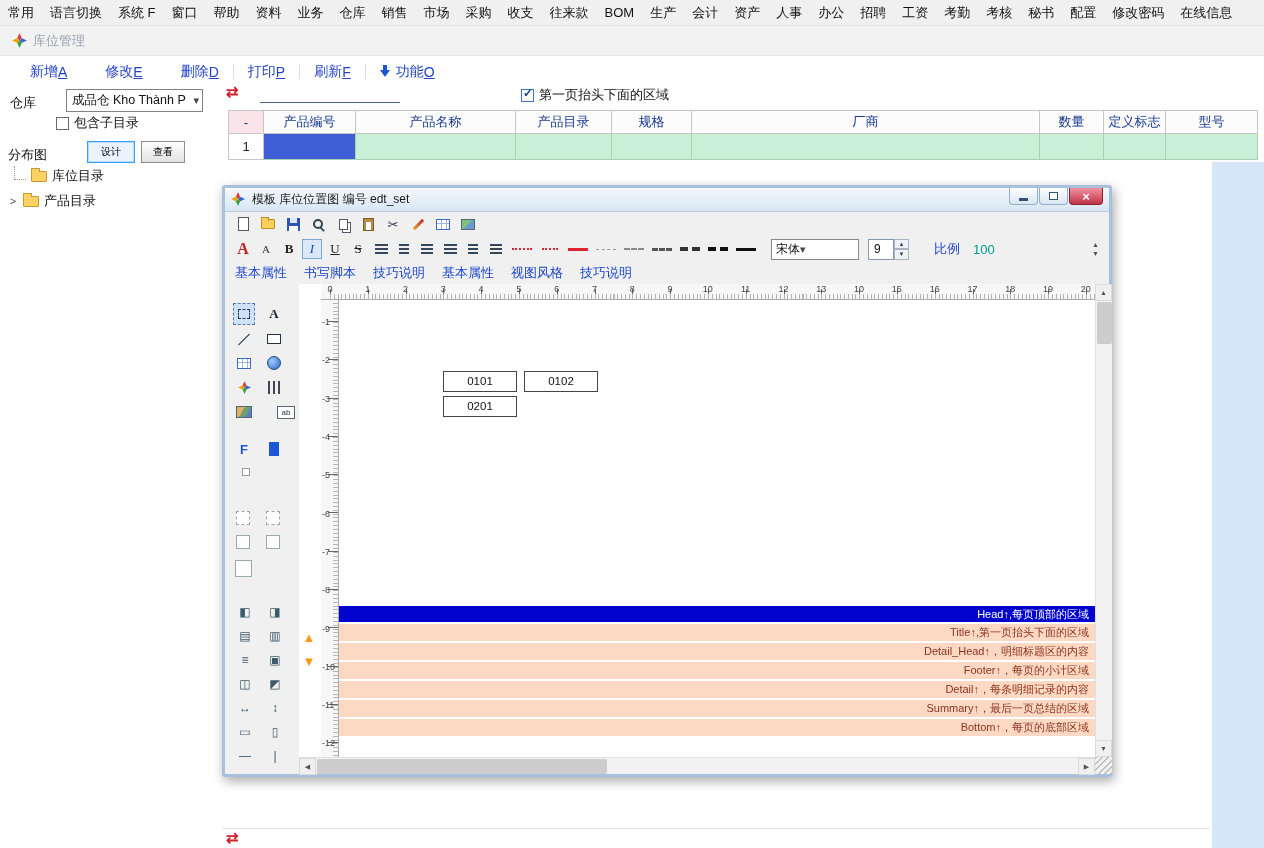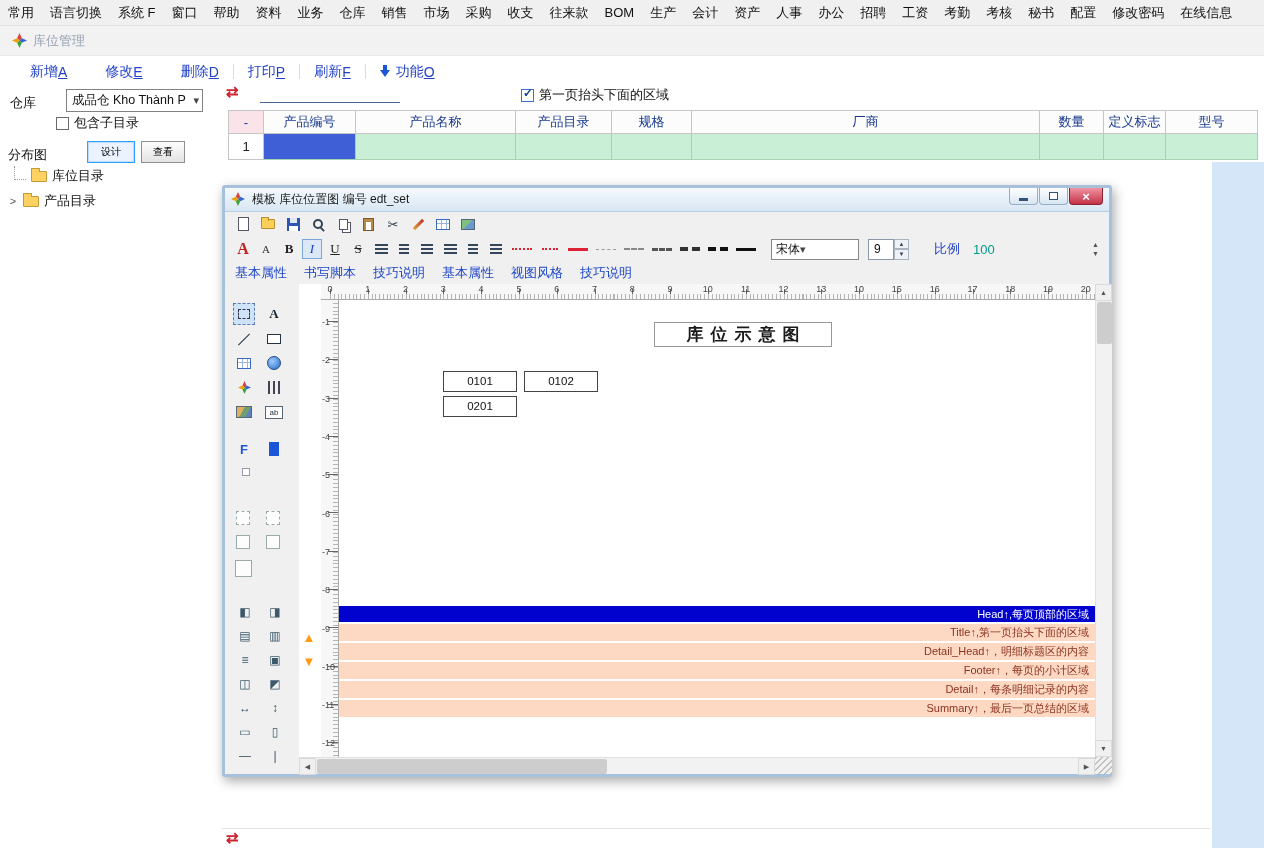--- a/index.html
+++ b/index.html
@@ -476,21 +476,21 @@
           <path d="M8 16 L5.5 10.5 L8 8 L10.5 10.5 Z" fill="#39a339"></path>
           <path d="M0 8 L5.5 5.5 L8 8 L5.5 10.5 Z" fill="#f0a000"></path>
         </svg>
       </span>
     <span class="pt" style="left:38px;top:92px">
         <span class="pt-cols"></span>
       </span>
     <span class="pt" style="left:8px;top:117px">
         <span class="pt-pic"></span>
       </span>
-    <span class="pt" style="left:38px;top:117px">
+    <span class="pt" style="left:50px;top:117px">
         <span class="pt-abl">ab</span>
       </span>
     <span class="pt" style="left:8px;top:154px">
         <span class="pt-F">F</span>
       </span>
     <span class="pt" style="left:38px;top:154px">
         <span class="pt-fill"></span>
       </span>
     <span class="pt" style="left:10px;top:177px">
         <span class="pt-smsq"></span>
@@ -559,31 +559,31 @@
         <span class="vnum">-7</span>
         <span class="vnum">-8</span>
         <span class="vnum">-9</span>
         <span class="vnum">-10</span>
         <span class="vnum">-11</span>
         <span class="vnum">-12</span>
       </div>
   </div>
 
   <div class="canvas">
-    <div class="canvas-title">库位示意图</div>
     <div class="cellbox" style="left:104px;top:71px">0101</div>
     <div class="cellbox" style="left:185px;top:71px">0102</div>
     <div class="cellbox" style="left:104px;top:96px">0201</div>
     <div class="band-head">Head↑,每页顶部的区域</div>
     <div class="bands">
         <div class="band">Title↑,第一页抬头下面的区域</div>
         <div class="band">Detail_Head↑，明细标题区的内容</div>
         <div class="band">Footer↑，每页的小计区域</div>
         <div class="band">Detail↑，每条明细记录的内容</div>
         <div class="band">Summary↑，最后一页总结的区域</div>
+        <div class="band">Bottom↑，每页的底部区域</div>
       </div>
   </div>
 
   <div class="vscroll">
     <span class="sb-btn" style="left:-1px;top:0">▲</span>
     <span class="vthumb"></span>
     <span class="sb-btn" style="left:-1px;top:456px">▼</span>
   </div>
   <div class="hscroll">
     <span class="sb-btn" style="left:0;top:0">◀</span>

